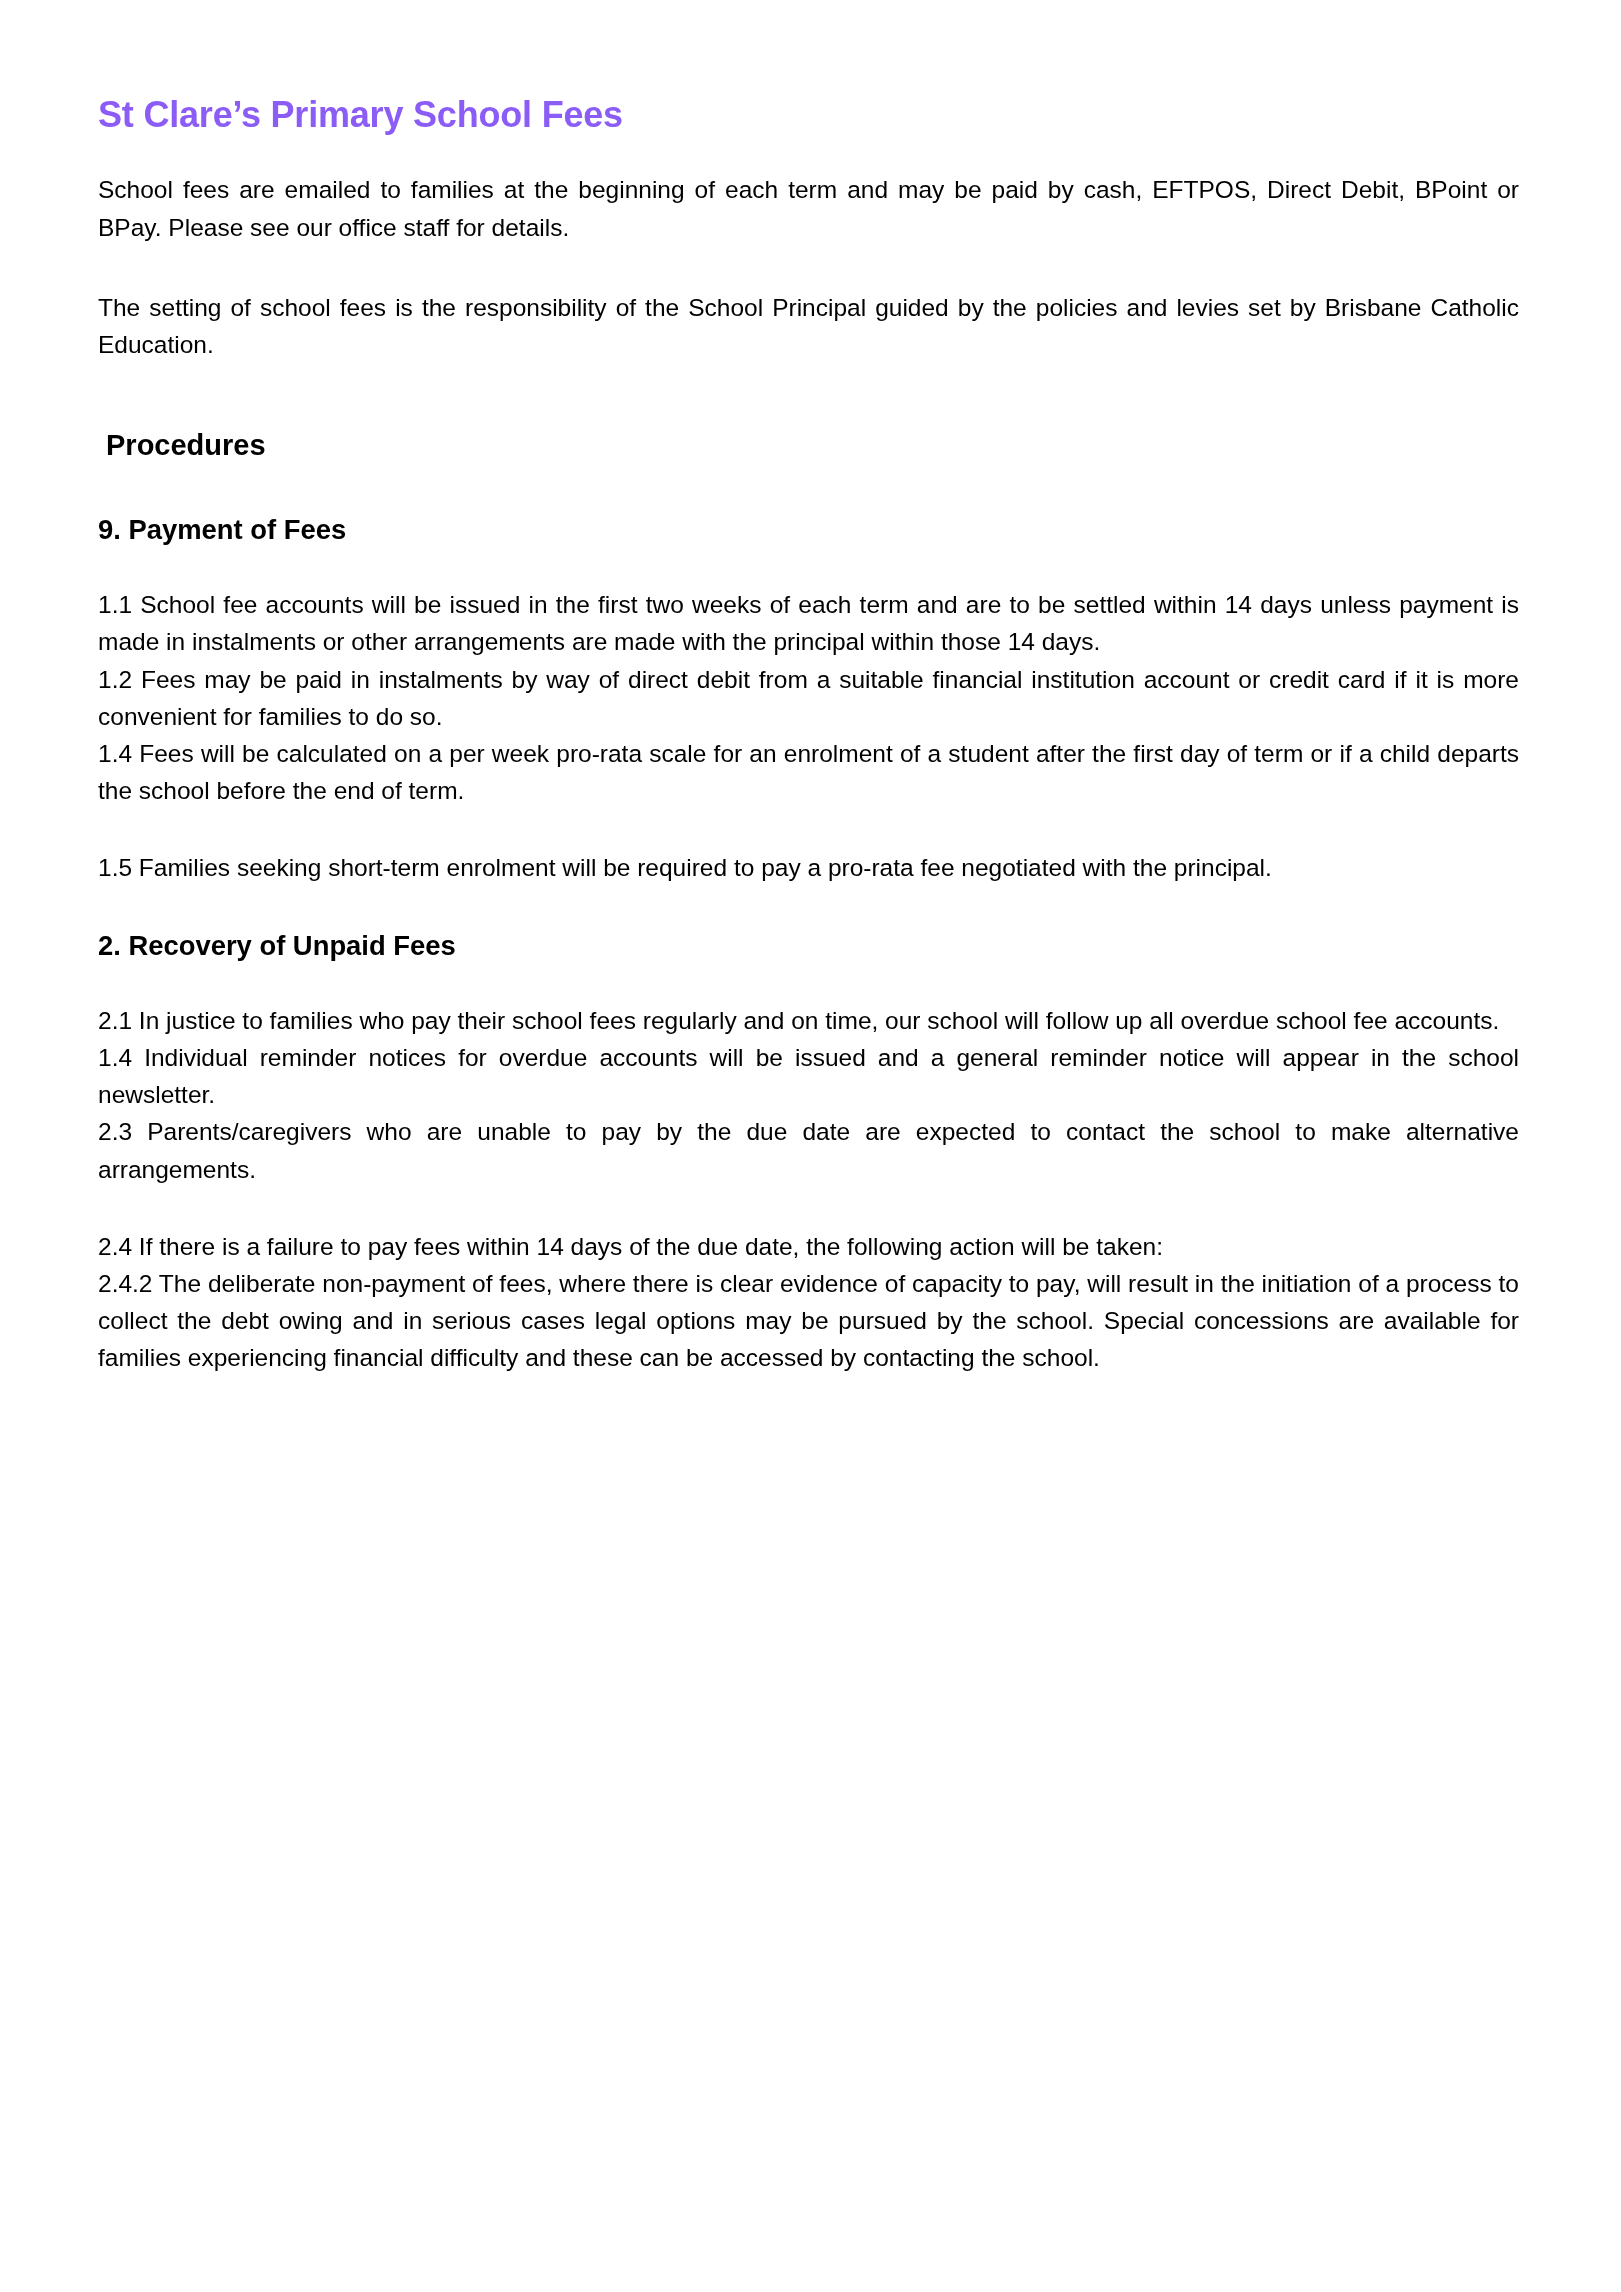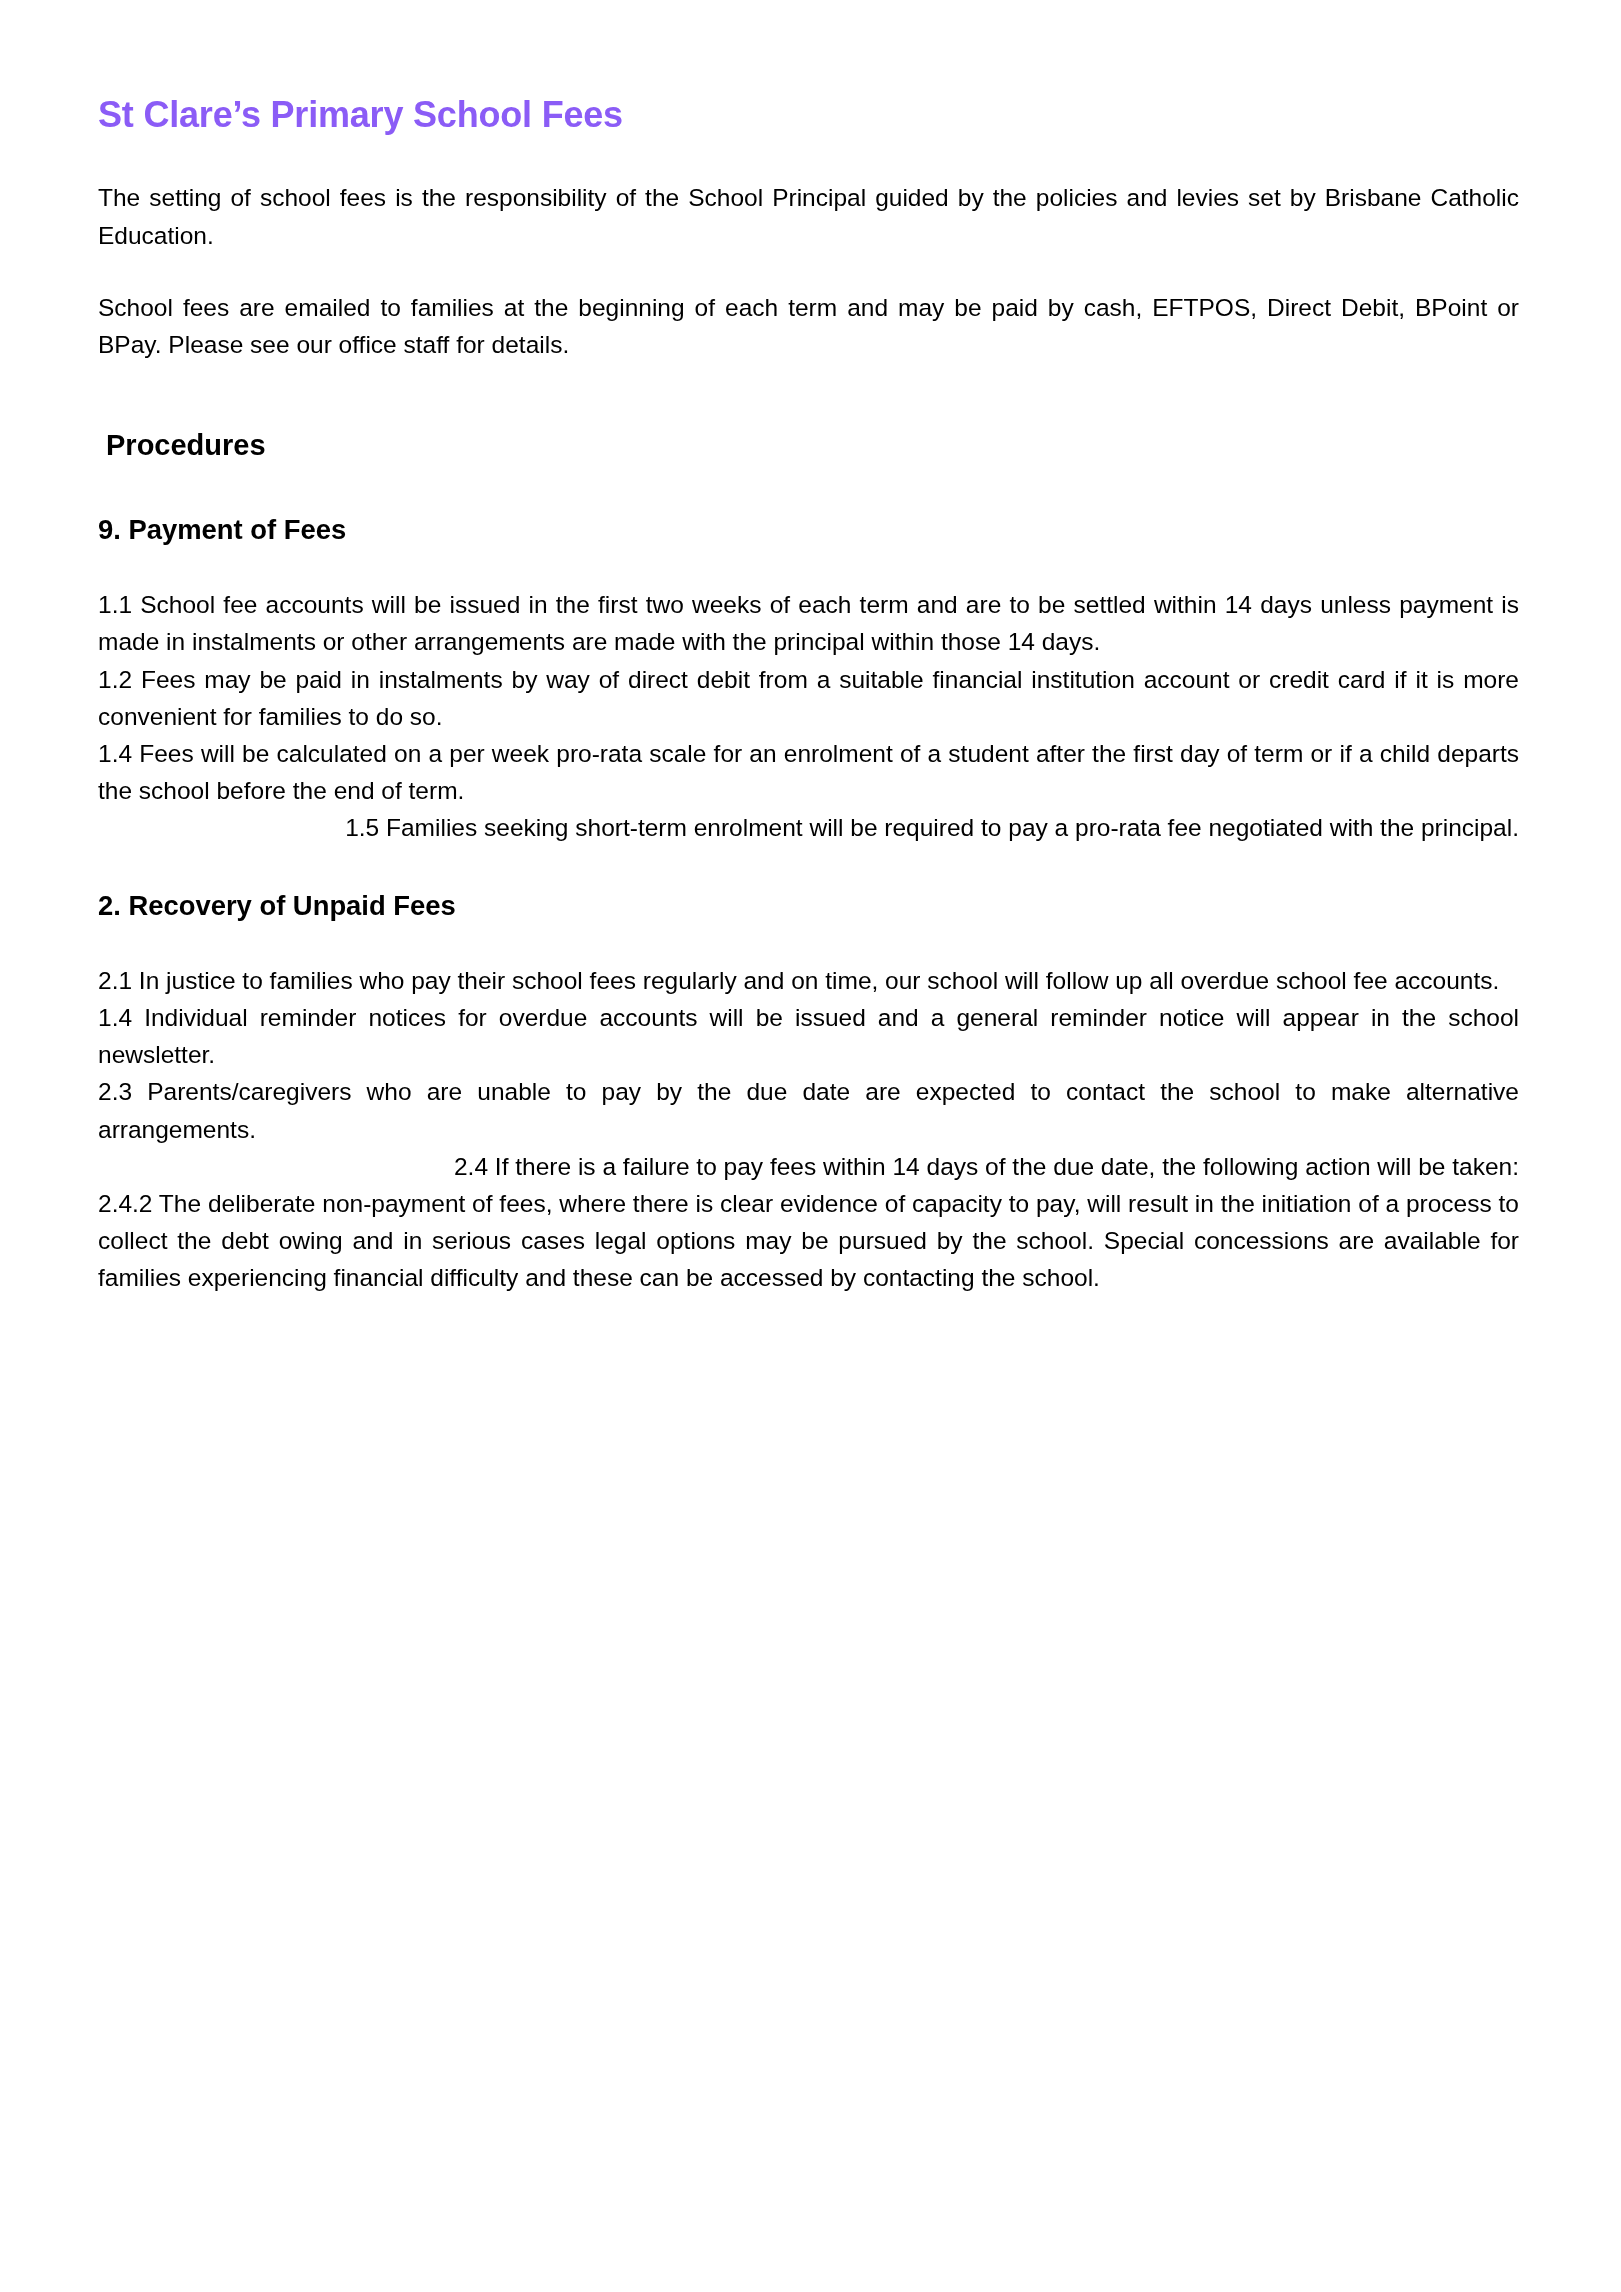--- a/index.html
+++ b/index.html
@@ -74,34 +74,35 @@
   }
   .clause {
     font-size: 24.5px;
     line-height: 1.52;
     text-align: justify;
     text-justify: inter-word;
     margin: 0;
   }
   
   .clause.nojustify {
-    text-align: right;
+    text-align: left;
+    margin-top: 40px;
   }
 </style>
 </head>
 <body>
 
 <div class="page">
   <div class="content">
 
     <h1 class="doc-title">St Clare’s Primary School Fees</h1>
 
+    <p class="para intro-2">School fees are emailed to families at the beginning of each term and may be paid by cash, EFTPOS, Direct Debit, BPoint or BPay. Please see our office staff for details.</p>
+
     <p class="para intro-1">The setting of school fees is the responsibility of the School Principal guided by the policies and levies set by Brisbane Catholic Education.</p>
-
-    <p class="para intro-2">School fees are emailed to families at the beginning of each term and may be paid by cash, EFTPOS, Direct Debit, BPoint or BPay. Please see our office staff for details.</p>
 
     <h2 class="h-procedures">Procedures</h2>
 
     <h3 class="h-section">9. Payment of Fees</h3>
 
     <div class="clause-block">
       <p class="clause">1.1 School fee accounts will be issued in the first two weeks of each term and are to be settled within 14 days unless payment is made in instalments or other arrangements are made with the principal within those 14 days.</p>
       <p class="clause">1.2 Fees may be paid in instalments by way of direct debit from a suitable financial institution account or credit card if it is more convenient for families to do so.</p>
       <p class="clause">1.4 Fees will be calculated on a per week pro-rata scale for an enrolment of a student after the first day of term or if a child departs the school before the end of term.</p>
       <p class="clause nojustify">1.5 Families seeking short-term enrolment will be required to pay a pro-rata fee negotiated with the principal.</p>

